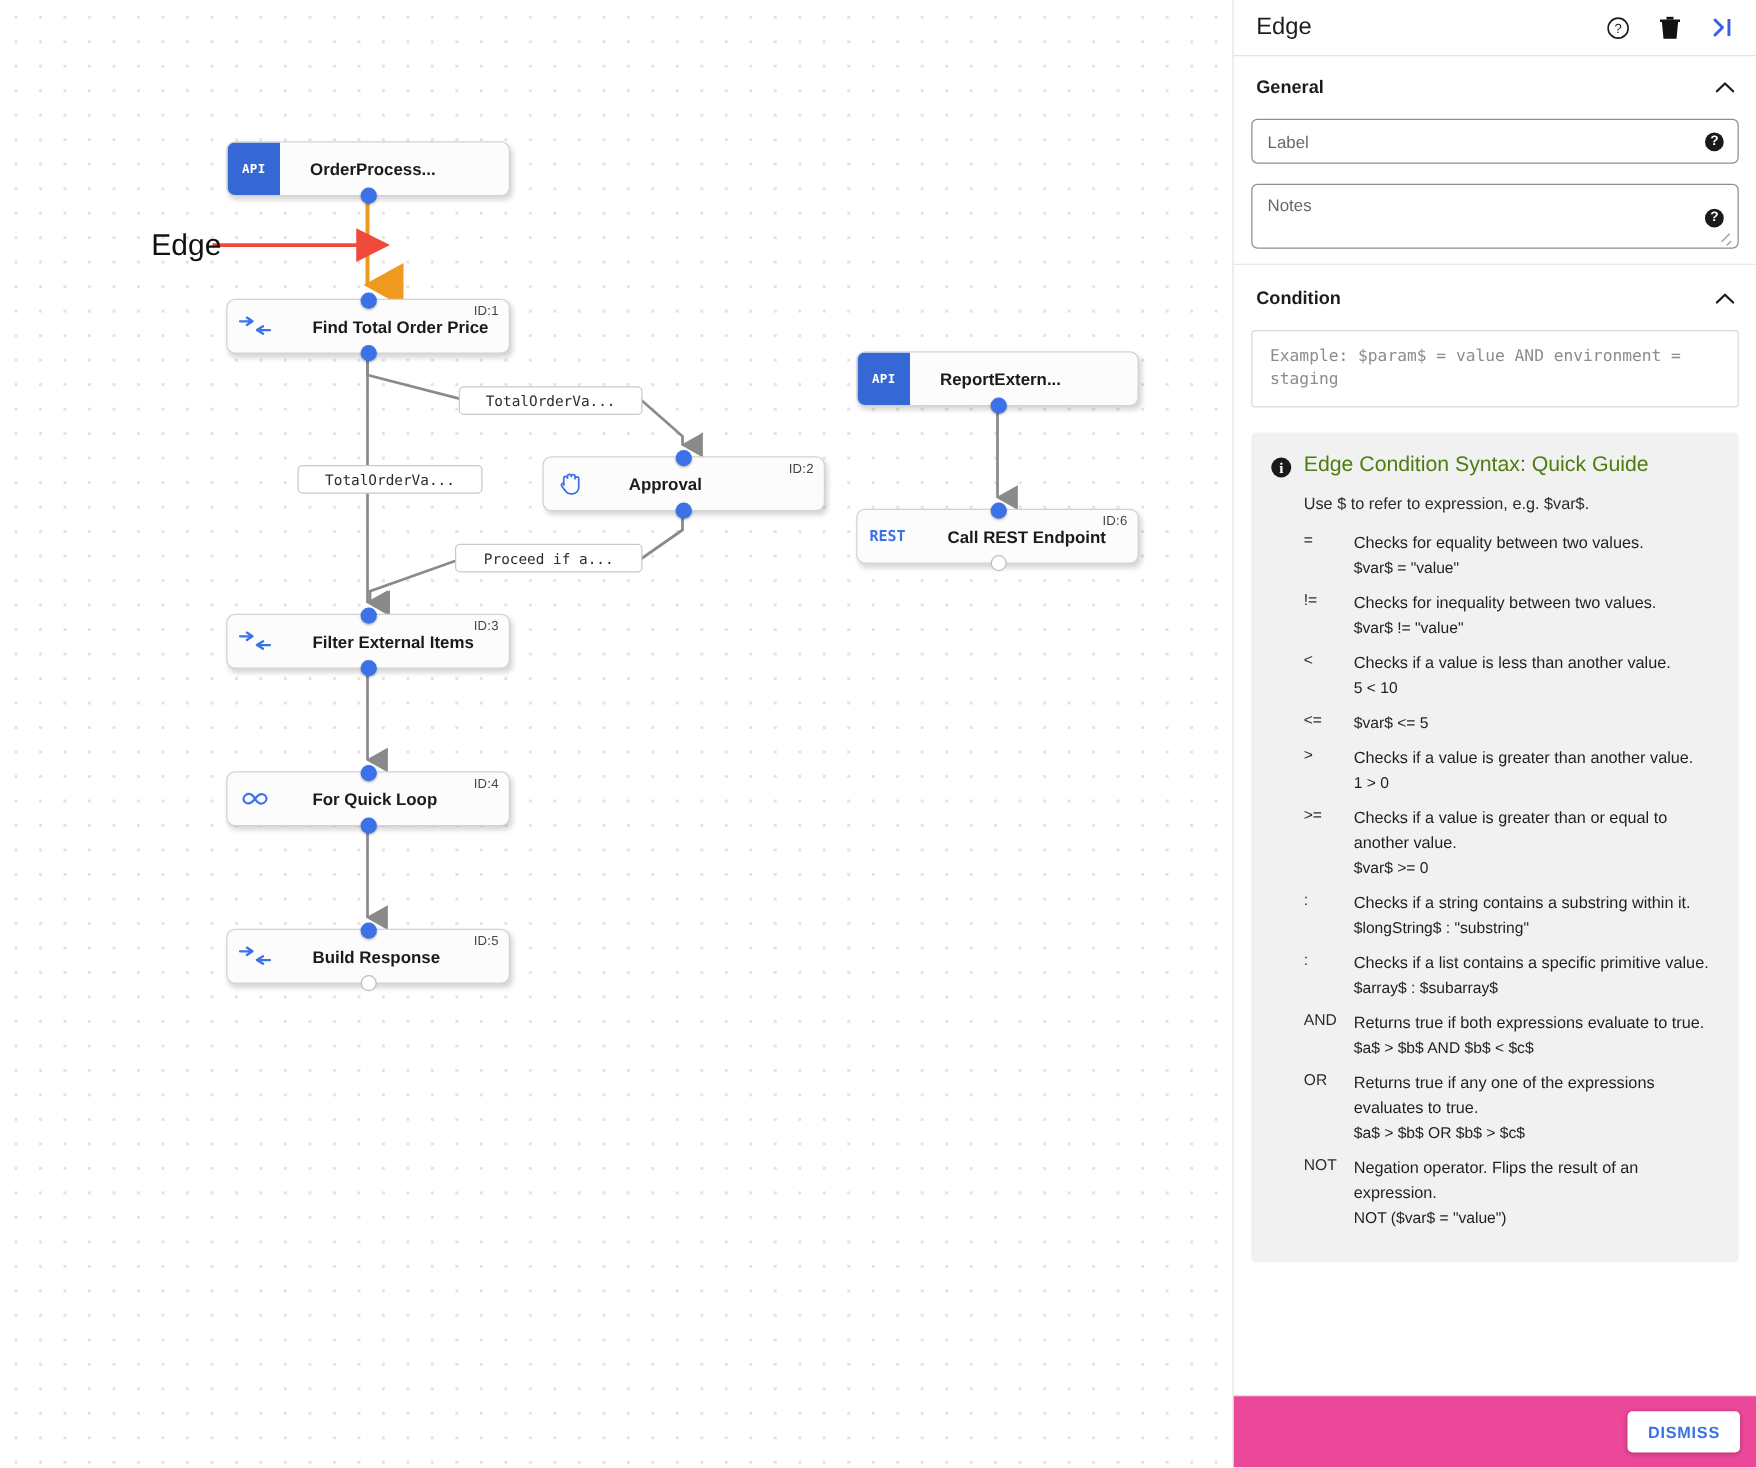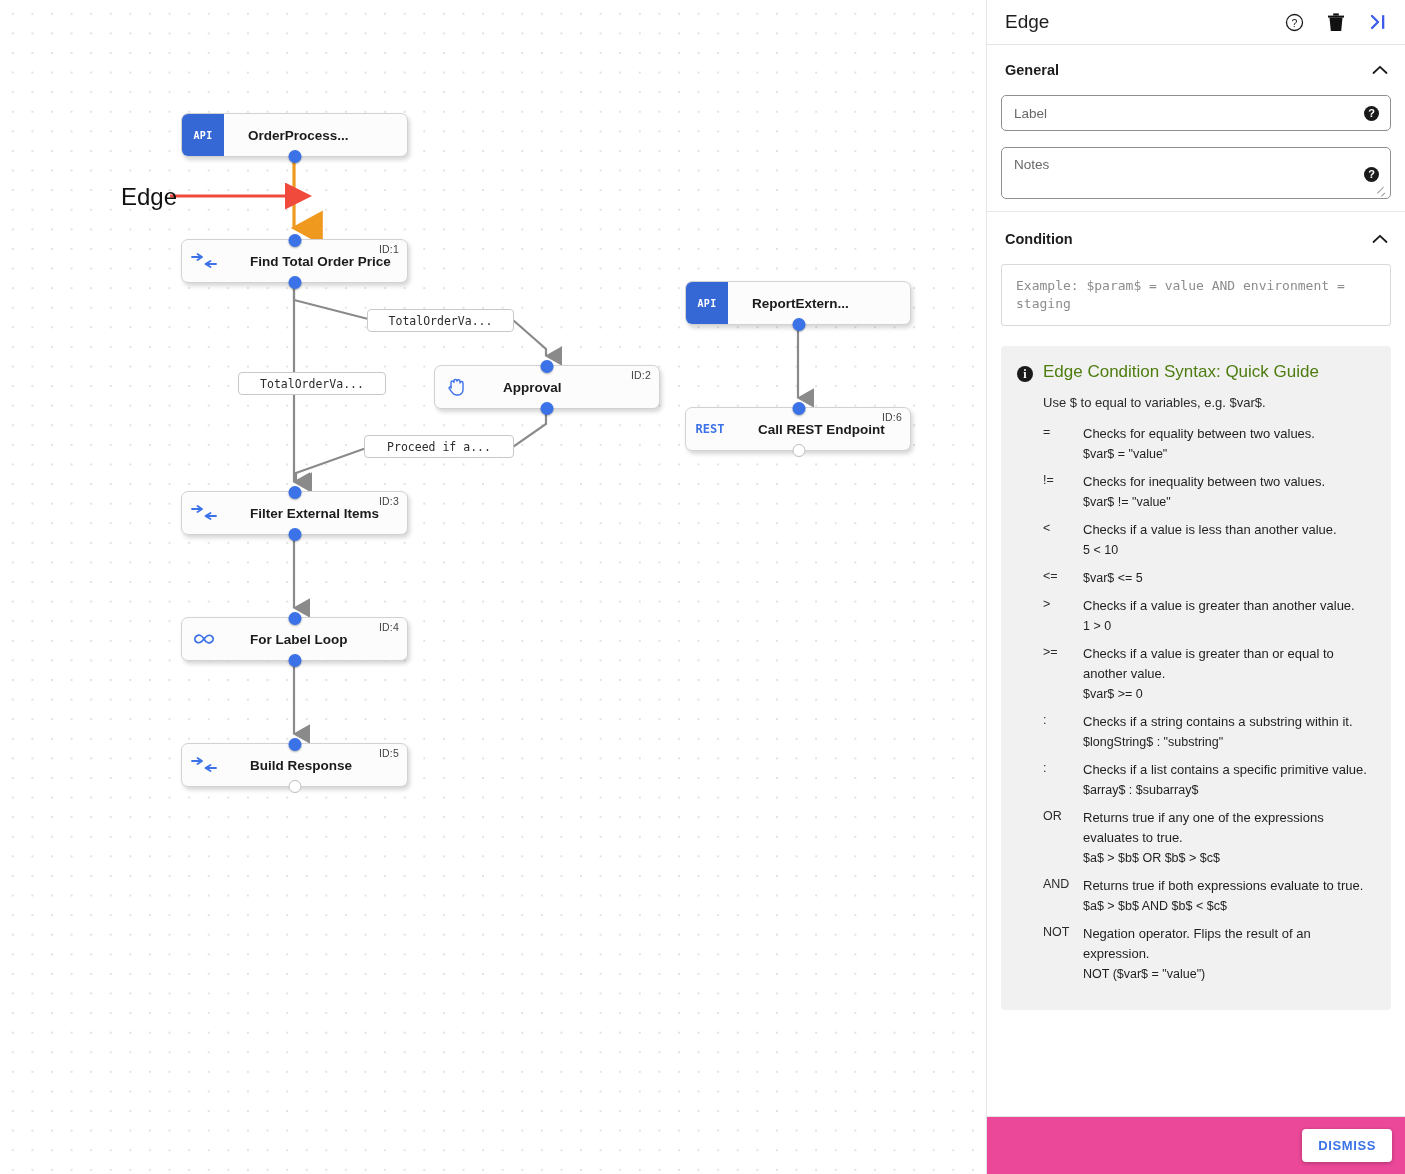--- a/index.html
+++ b/index.html
@@ -310,21 +310,21 @@
       <div class="port bottom"></div>
     </div>
 
     <div class="node" style="left:181px; top:617px; width:227px;">
       <div class="inner">
         <div class="node-icon">
           <svg width="28" height="16" viewBox="0 0 28 16">
             <path d="M14 8 C11.5 3.5 8.5 3.5 6.5 5 C4 6.8 4.3 10 6.8 11.3 C9 12.4 11.8 11 14 8 C16.2 5 19 3.6 21.2 4.7 C23.7 6 24 9.2 21.5 11 C19.5 12.5 16.5 12.5 14 8 Z" fill="none" stroke="#3b72e8" stroke-width="1.7"></path>
           </svg>
         </div>
-        <div class="node-label plain">For Label Loop</div>
+        <div class="node-label plain">For Quick Loop</div>
       </div>
       <div class="node-id">ID:4</div>
       <div class="port top"></div>
       <div class="port bottom"></div>
     </div>
 
     <div class="node" style="left:181px; top:743px; width:227px;">
       <div class="inner">
         <div class="node-icon">
           <svg width="26" height="16" viewBox="0 0 26 16">
@@ -426,21 +426,21 @@
         <div class="cond-box">
           <textarea placeholder="Example: $param$ = value AND environment = staging" style=""></textarea>
         </div>
 
         <div class="guide">
           <div class="guide-icon">
             <div class="info-dot">i</div>
           </div>
           <div class="guide-body">
             <div class="guide-title">Edge Condition Syntax: Quick Guide</div>
-            <div class="guide-sub">Use $ to equal to variables, e.g. $var$.</div>
+            <div class="guide-sub">Use $ to refer to expression, e.g. $var$.</div>
             <div id="op-rows">
                 <div class="op-row">
                   <div class="op-key">=</div>
                   <div style="flex: 1 1 0%;">
                     <div class="op-desc">Checks for equality between two values.</div>
                     <div class="op-ex">$var$ = "value"</div>
                   </div>
                 </div>
                 <div class="op-row">
                   <div class="op-key">!=</div>
@@ -484,34 +484,34 @@
                   </div>
                 </div>
                 <div class="op-row">
                   <div class="op-key">:</div>
                   <div style="flex: 1 1 0%;">
                     <div class="op-desc">Checks if a list contains a specific primitive value.</div>
                     <div class="op-ex">$array$ : $subarray$</div>
                   </div>
                 </div>
                 <div class="op-row">
+                  <div class="op-key">AND</div>
+                  <div style="flex: 1 1 0%;">
+                    <div class="op-desc">Returns true if both expressions evaluate to true.</div>
+                    <div class="op-ex">$a$ &gt; $b$ AND $b$ &lt; $c$</div>
+                  </div>
+                </div>
+                <div class="op-row">
                   <div class="op-key">OR</div>
                   <div style="flex: 1 1 0%;">
                     <div class="op-desc">Returns true if any one of the expressions evaluates to true.</div>
                     <div class="op-ex">$a$ &gt; $b$ OR $b$ &gt; $c$</div>
                   </div>
                 </div>
                 <div class="op-row">
-                  <div class="op-key">AND</div>
-                  <div style="flex: 1 1 0%;">
-                    <div class="op-desc">Returns true if both expressions evaluate to true.</div>
-                    <div class="op-ex">$a$ &gt; $b$ AND $b$ &lt; $c$</div>
-                  </div>
-                </div>
-                <div class="op-row">
                   <div class="op-key">NOT</div>
                   <div style="flex: 1 1 0%;">
                     <div class="op-desc">Negation operator. Flips the result of an expression.</div>
                     <div class="op-ex">NOT ($var$ = "value")</div>
                   </div>
                 </div>
               </div>
           </div>
         </div>
       </div>

